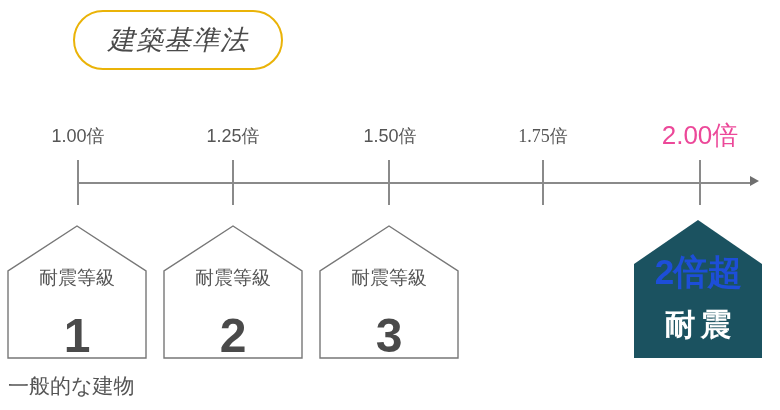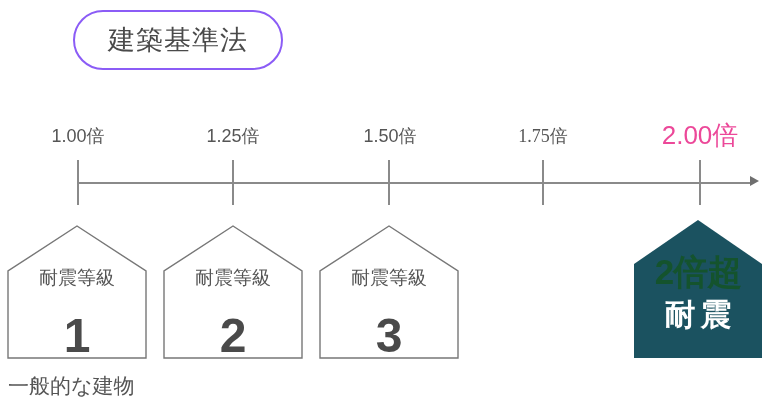--- a/index.html
+++ b/index.html
@@ -17,26 +17,27 @@
     -webkit-font-smoothing: antialiased;
   }
 
   
   #law-badge {
     position: absolute;
     left: 73px;
     top: 10px;
     width: 210px;
     height: 60px;
-    border: 2px solid #8b5cf6;
+    border: 2px solid #eab308;
     border-radius: 30px;
     box-sizing: border-box;
     display: flex;
     align-items: center;
     justify-content: center;
+    font-style: italic;
   }
   #law-badge .badge-text {
     font-size: 27px;
     font-weight: 500;
     color: #4a4a4a;
     letter-spacing: 1px;
     line-height: 1;
   }
 
   
@@ -138,30 +139,30 @@
   }
   #house-highlight .house-inner {
     width: 132px;
     height: 142px;
     padding-top: 36px;
     justify-content: flex-start;
   }
   #house-highlight .hl-line1 {
     font-size: 35px;
     font-weight: bold;
-    color: #14532d;
+    color: #1d4ed8;
     line-height: 1;
     letter-spacing: -1px;
   }
   #house-highlight .hl-line2 {
     font-size: 31px;
     font-weight: bold;
     color: #ffffff;
     line-height: 1;
-    margin-top: 10px;
+    margin-top: 20px;
     letter-spacing: 5px;
     text-indent: 5px;
   }
 </style>
 </head>
 <body>
 
 <div id="law-badge">
   <span class="badge-text">建築基準法</span>
 </div>

